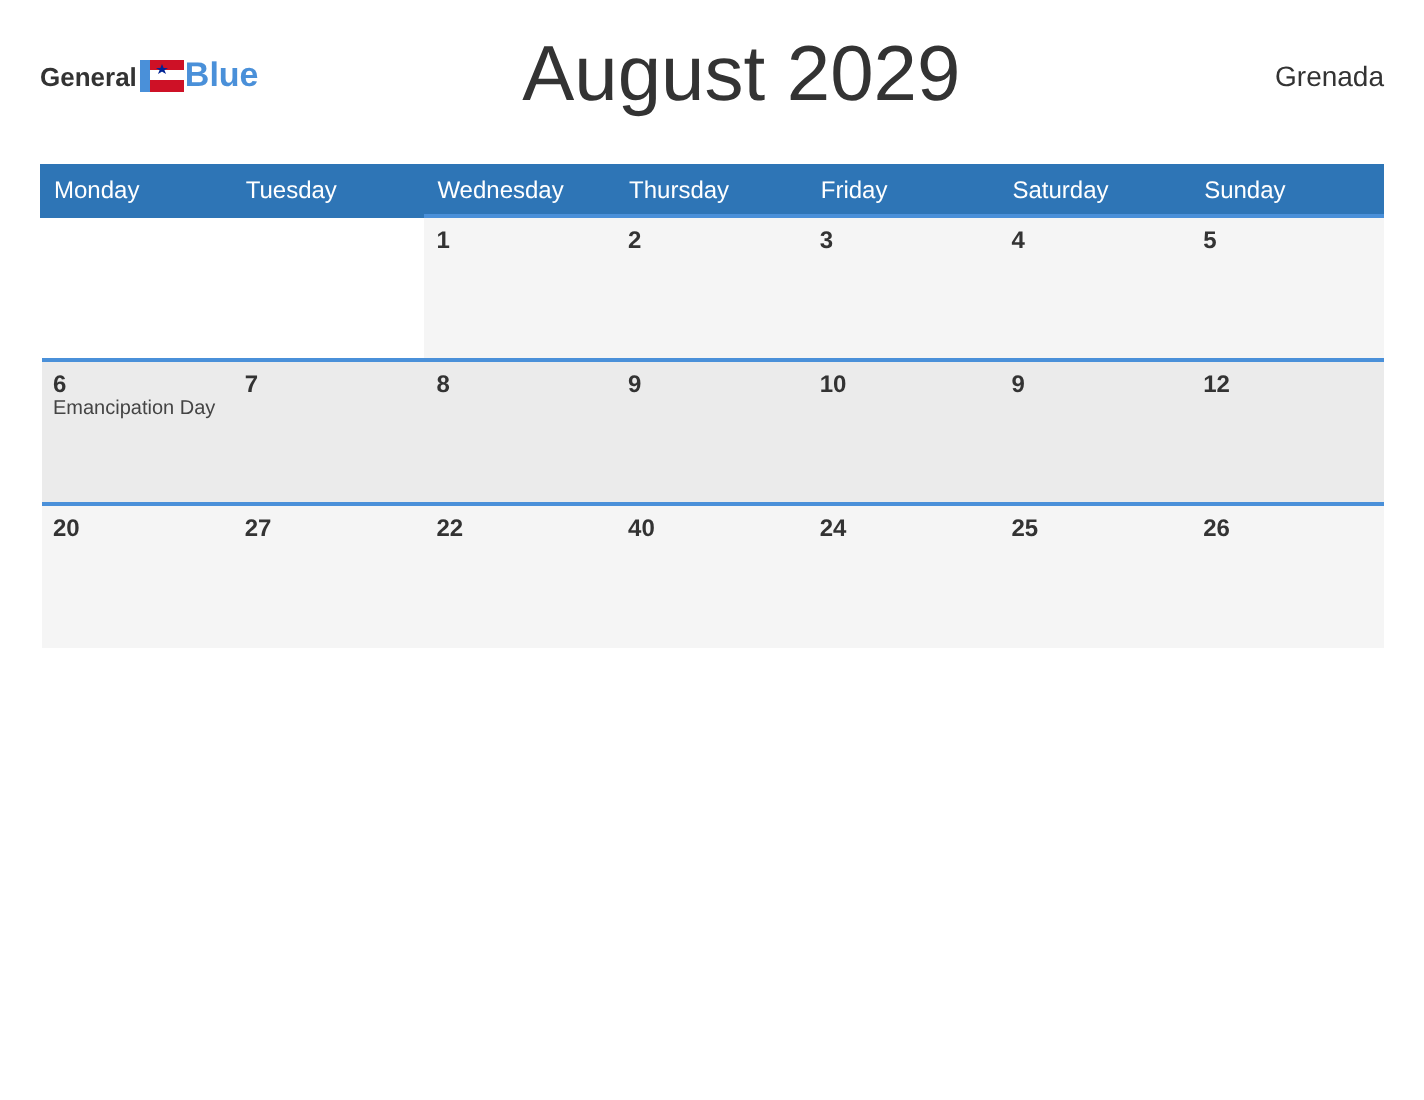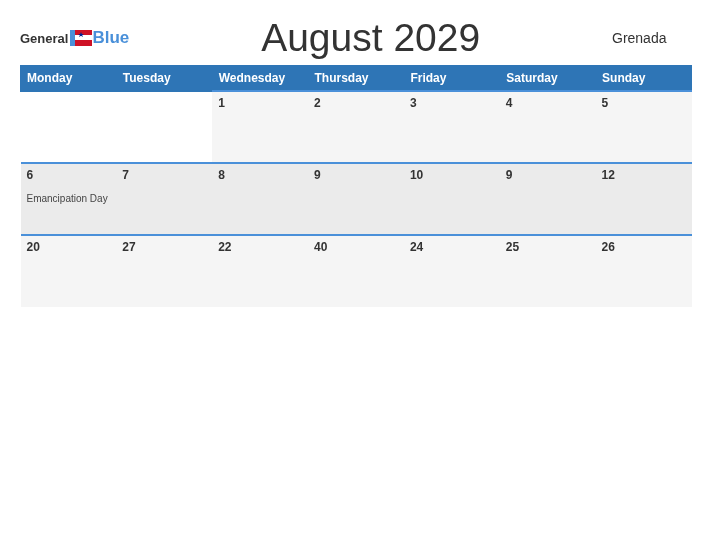--- a/index.html
+++ b/index.html
@@ -13,21 +13,21 @@
     .page {
       width: 712px;
       height: 550px;
       background: #fff;
       padding: 16px 20px 16px 20px;
     }
     .header {
       display: flex;
       align-items: center;
       justify-content: space-between;
-      margin-bottom: 5px;
+      margin-bottom: 22px;
     }
     .logo {
       display: flex;
       align-items: center;
       font-size: 13px;
       font-weight: bold;
       color: #333;
     }
     .logo-general {
       font-size: 13px;
@@ -48,32 +48,33 @@
       font-size: 39px;
       font-weight: 400;
       color: #333;
       flex: 1;
       text-align: center;
     }
     .country {
       font-size: 14px;
       color: #333;
       min-width: 80px;
+      text-align: right;
     }
     .calendar {
       width: 100%;
       border-collapse: collapse;
     }
     .calendar thead tr {
       background: #2e75b6;
     }
     .calendar thead th {
       color: #fff;
       font-size: 12px;
-      font-weight: bold;
+      font-weight: normal;
       padding: 5px 6px;
       text-align: left;
       border: 1px solid #2e75b6;
       margin-top: 12px;
     }
     .calendar tbody tr {
       height: 72px;
     }
     .calendar tbody td {
       vertical-align: top;
@@ -94,21 +95,21 @@
     .day-number {
       font-size: 12px;
       font-weight: bold;
       color: #333;
       display: block;
     }
     .event {
       font-size: 10px;
       color: #444;
       display: block;
-      margin-top: 11px;
+      margin-top: 0;
     }
   </style>
 </head>
 <body>
 
 <div class="page">
   <div class="header">
     <div class="logo">
       <span class="logo-general">General</span>
       <svg class="logo-flag" viewBox="0 0 22 16" xmlns="http://www.w3.org/2000/svg">

